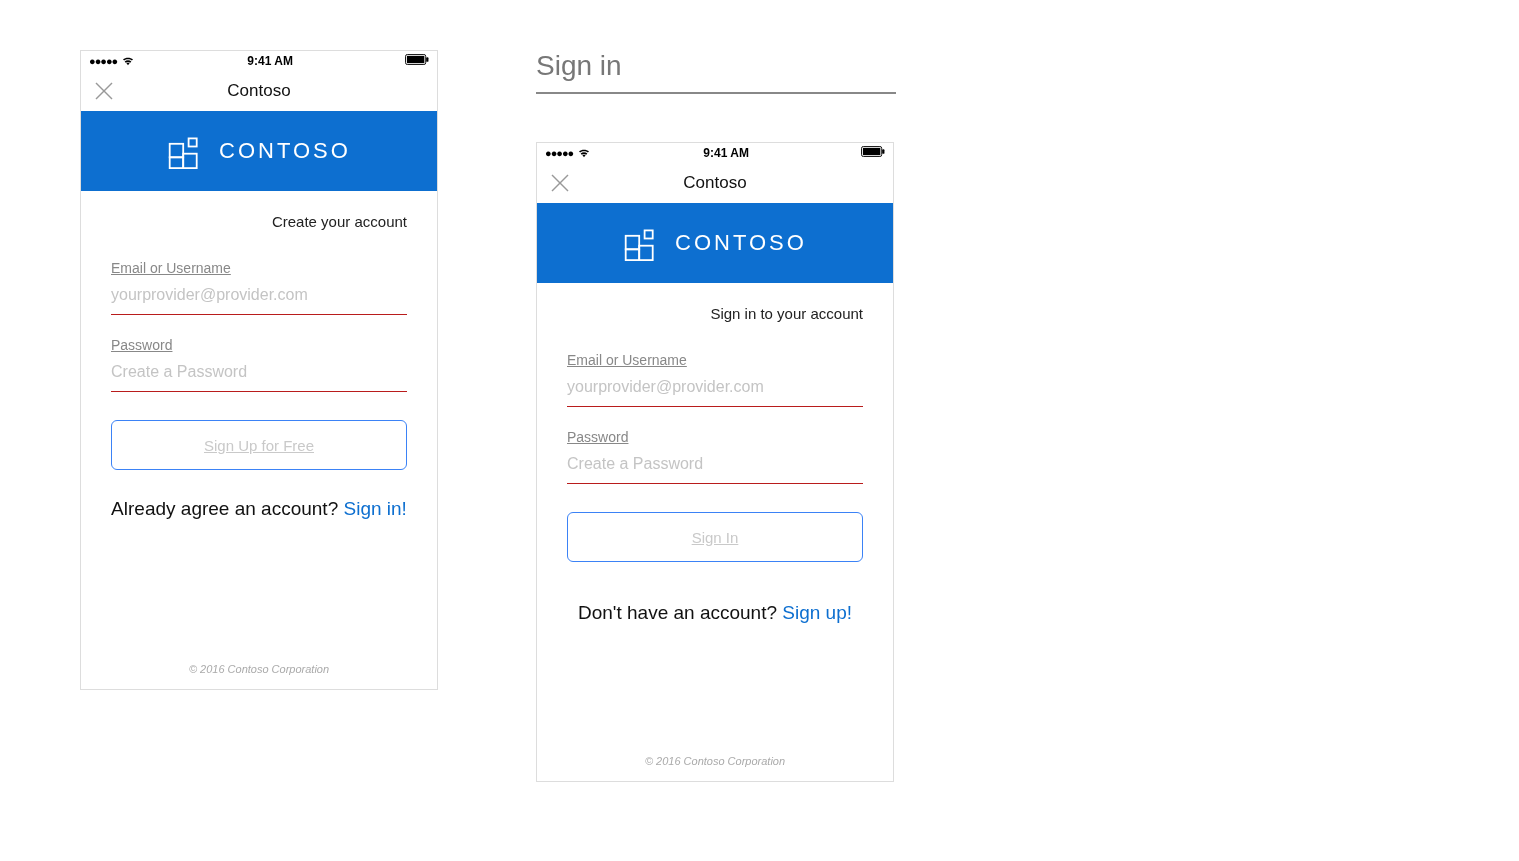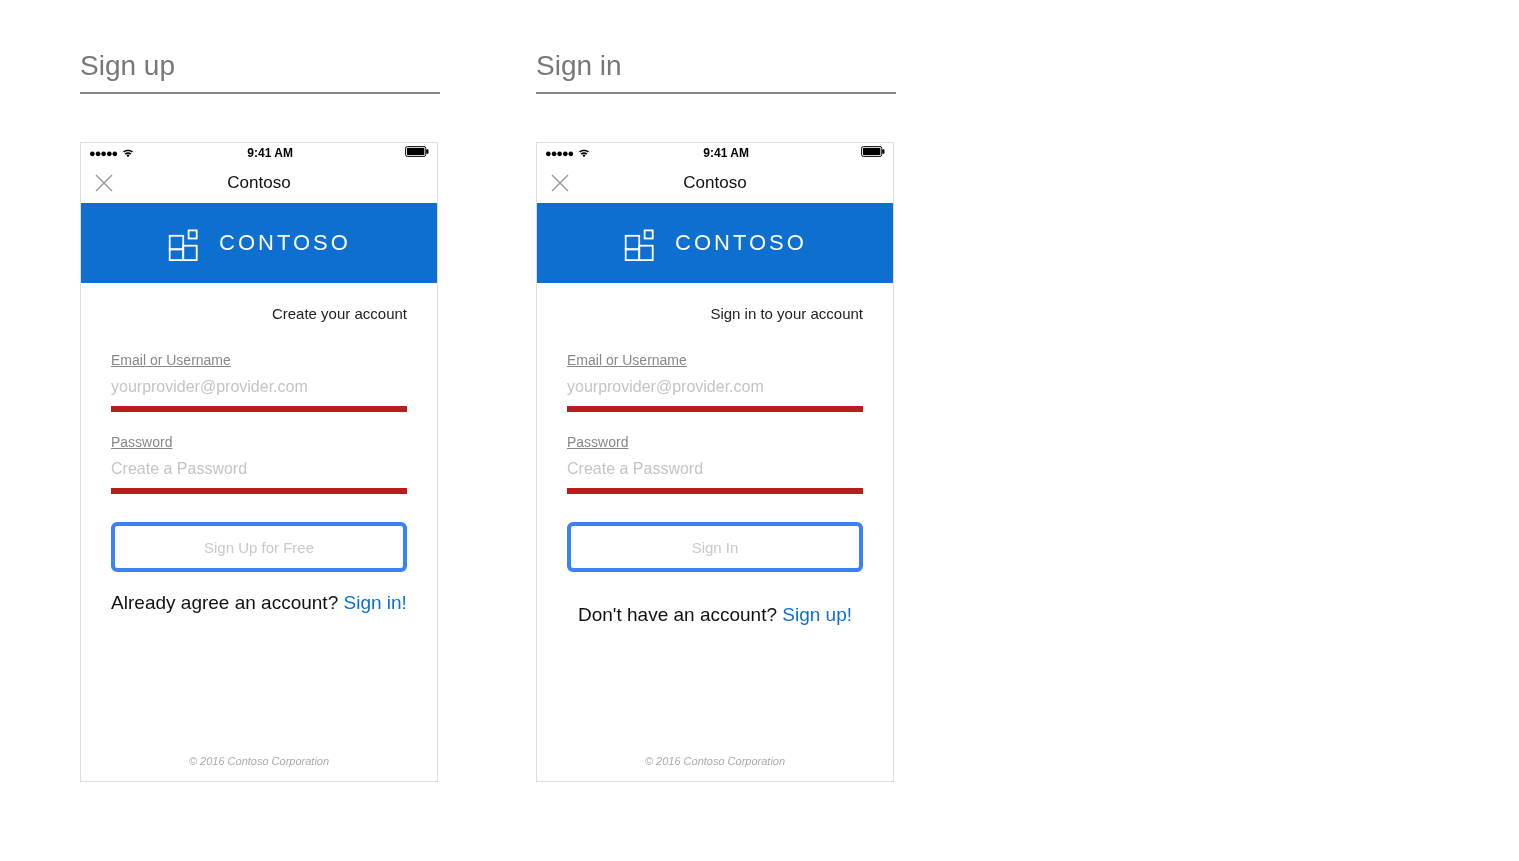--- a/index.html
+++ b/index.html
@@ -95,40 +95,41 @@
     }
     .field-label {
       font-size: 14px;
       color: #888;
       margin-bottom: 4px;
       text-decoration: underline;
     }
     .field-input {
       width: 100%;
       border: none;
-      border-bottom: 6px solid #b91c1c;
+      border-bottom: 1px solid #b91c1c;
       font-size: 16px;
       padding: 6px 0 10px 0;
       outline: none;
       color: #333;
       background: transparent;
       margin-bottom: 22px;
     }
     .field-input::placeholder { color: #c4c4c4; }
     .primary-btn {
       width: 100%;
       height: 50px;
-      border: 4px solid #3b82f6;
+      border: 1px solid #3b82f6;
       border-radius: 6px;
       background: #fff;
       font-size: 15px;
       color: #c9c9c9;
       cursor: pointer;
       margin-top: 6px;
-      margin-bottom: 20px;
+      margin-bottom: 28px;
+      text-decoration: underline;
     }
     .legal {
       font-size: 12px;
       color: #999;
       line-height: 1.5;
       margin-bottom: 34px;
     }
     .switch-line {
       text-align: center;
       font-size: 19px;
@@ -146,21 +147,20 @@
       padding: 14px 0;
       font-style: italic;
     }
   </style>
 </head>
 <body>
 
 <div class="columns">
 
   <div class="col">
-    <div class="section-title">Sign up</div>
     <div class="phone">
 
       <div class="status-bar">
         <div class="status-left">
           <span class="dots">●●●●●</span>
           <svg class="wifi-svg" viewBox="0 0 16 12">
             <path d="M8 11 L6 8.5 C7 7.8 9 7.8 10 8.5 Z M4 6.5 C6 4.8 10 4.8 12 6.5 L10.7 8 C9.3 6.9 6.7 6.9 5.3 8 Z M2 4 C5 1.5 11 1.5 14 4 L12.7 5.5 C10.2 3.5 5.8 3.5 3.3 5.5 Z" fill="#000"></path>
           </svg>
         </div>
         <div class="clock">9:41 AM</div>

